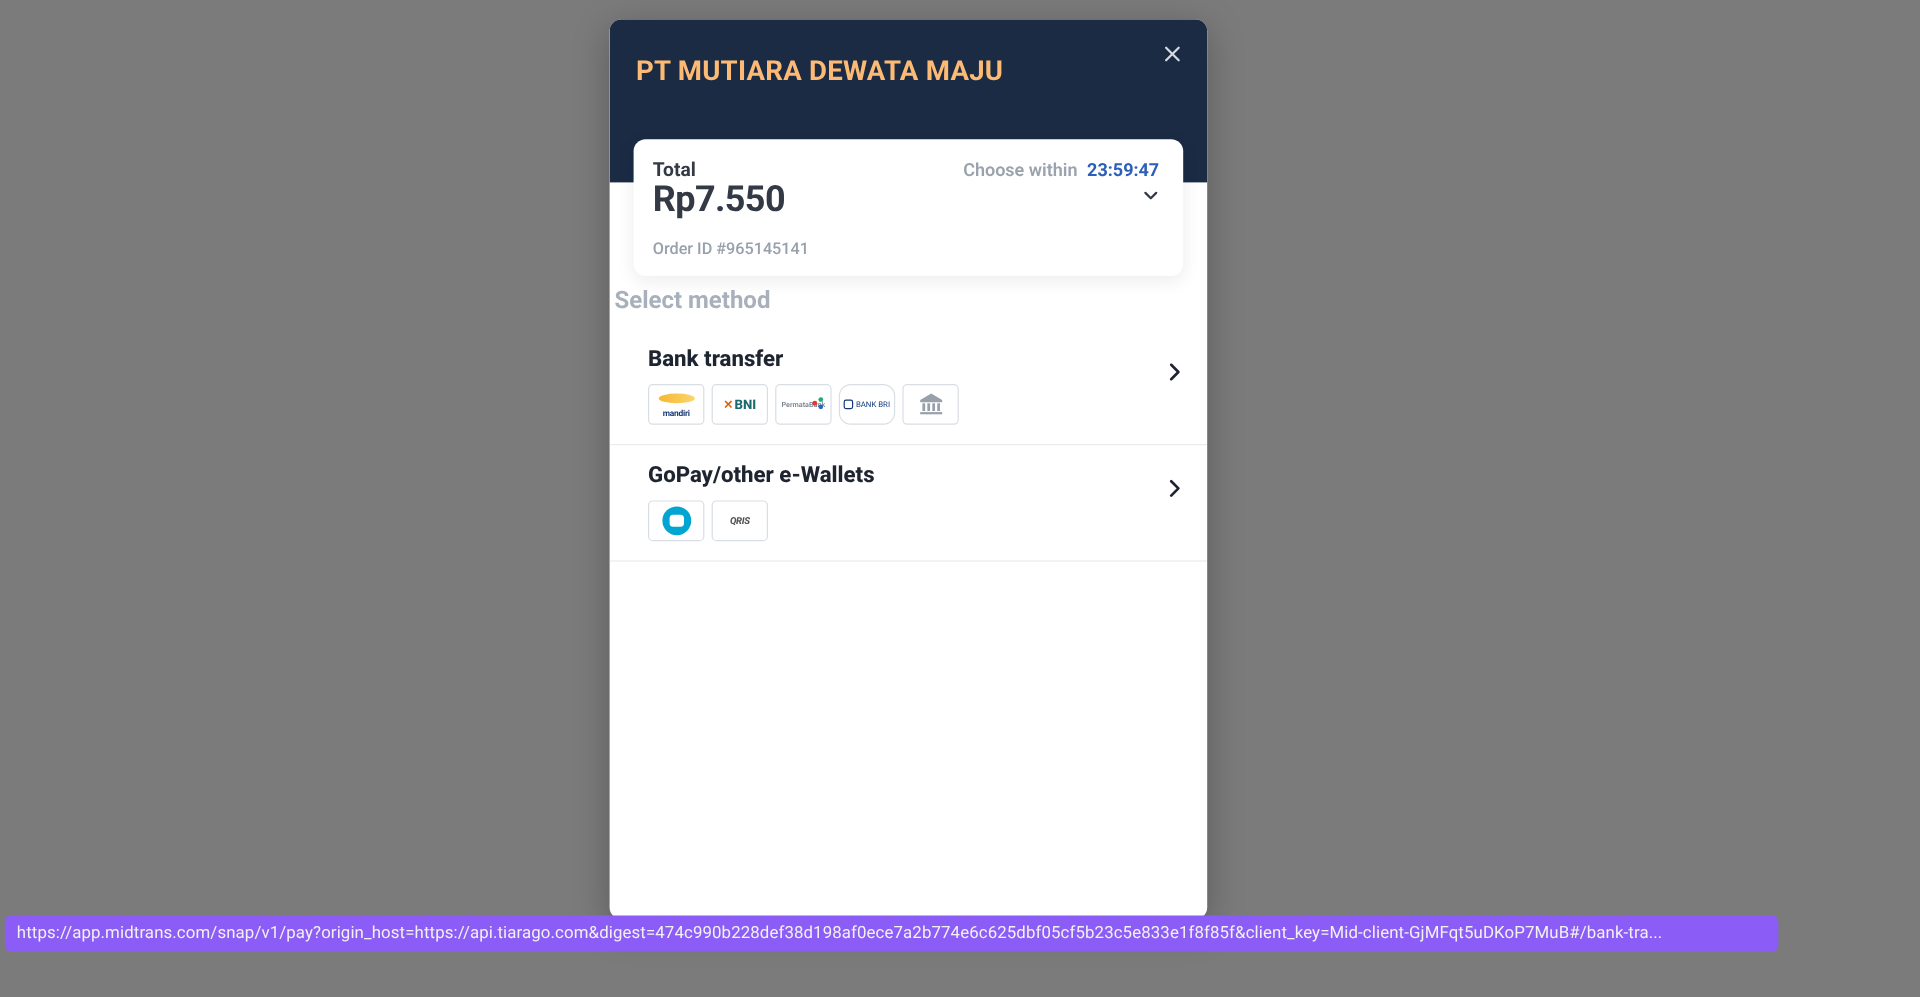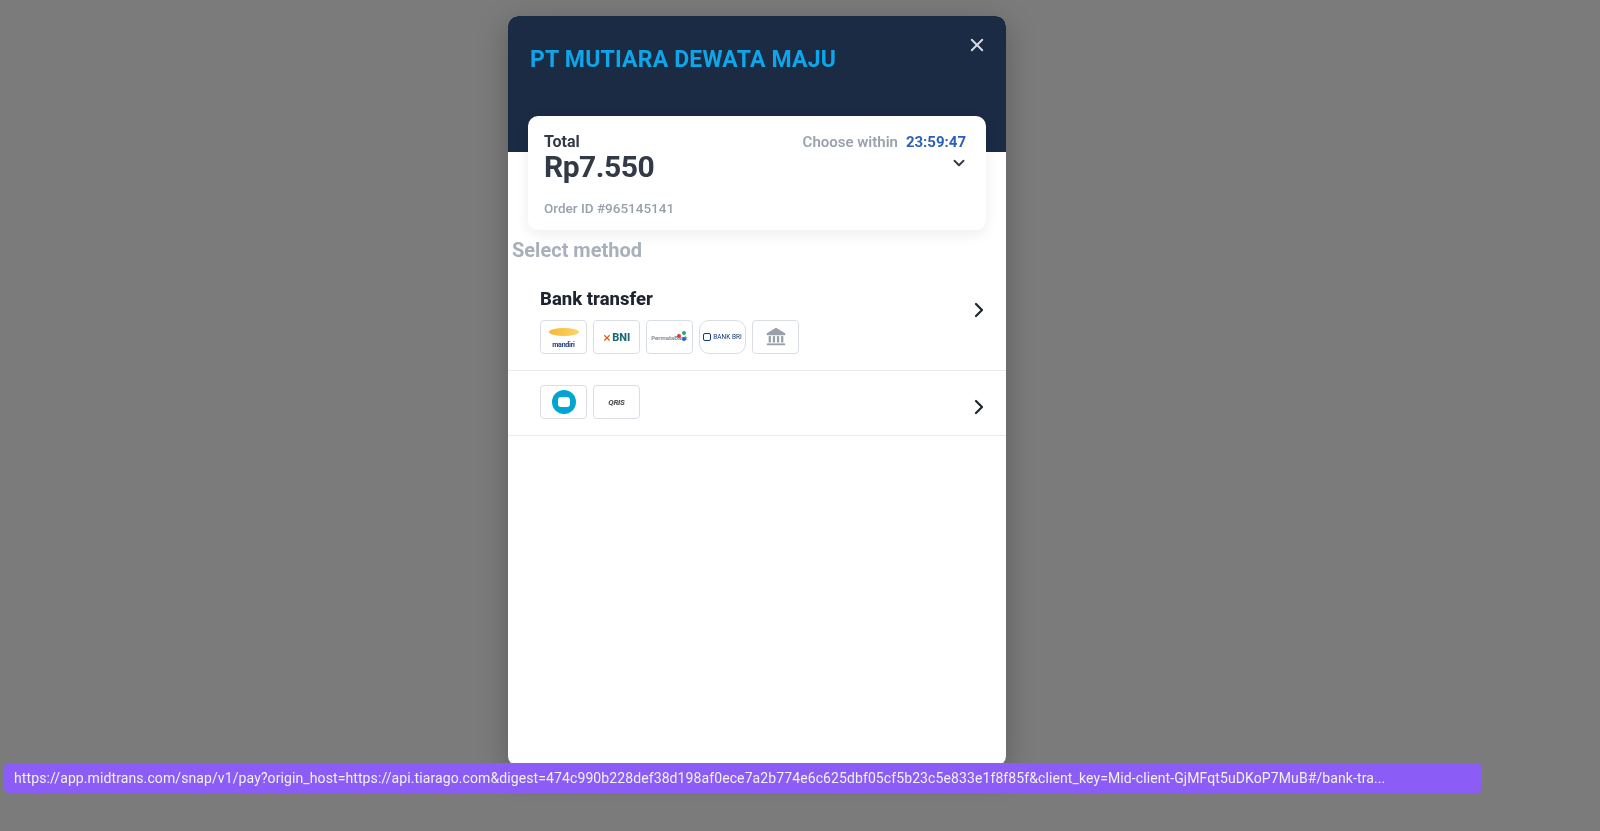--- a/index.html
+++ b/index.html
@@ -17,21 +17,21 @@
     overflow: hidden;
     box-shadow: 0 8px 30px rgba(0,0,0,0.25);
   }
 
   .modal-header {
     background: #1b2b44;
     height: 136px;
     position: relative;
   }
   .merchant-name {
-    color: #0ea5e9;
+    color: #fdba74;
     font-weight: 700;
     font-size: 23px;
     position: absolute;
     left: 22px;
     top: 30px;
     letter-spacing: 0.2px;
   }
   .close-btn {
     position: absolute;
     right: 14px;
@@ -282,20 +282,21 @@
             <rect x="8.5" y="11" width="2.5" height="7"></rect>
             <rect x="13" y="11" width="2.5" height="7"></rect>
             <rect x="17.5" y="11" width="2.5" height="7"></rect>
             <rect x="2" y="19" width="20" height="2"></rect>
           </svg>
         </div>
       </div>
     </div>
 
     <div class="method">
+      <div class="method-title">GoPay/other e-Wallets</div>
       <div class="method-chevron">
         <svg viewBox="0 0 10 16" fill="none" stroke="currentColor" stroke-width="2.2" stroke-linecap="round" stroke-linejoin="round">
             <polyline points="2 2 8 8 2 14"></polyline>
           </svg>
       </div>
       <div class="logo-row">
         <div class="logo-tile logo-gopay">
           <span class="circle">
               <span class="inner"></span>
             </span>

